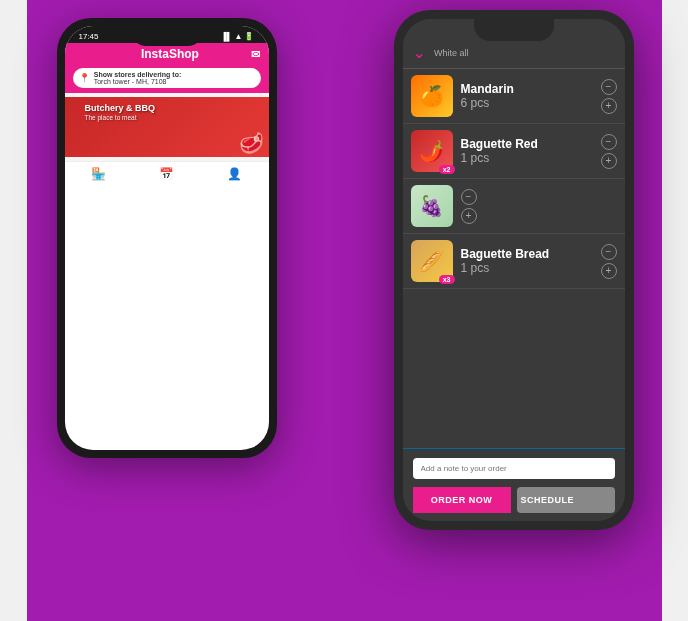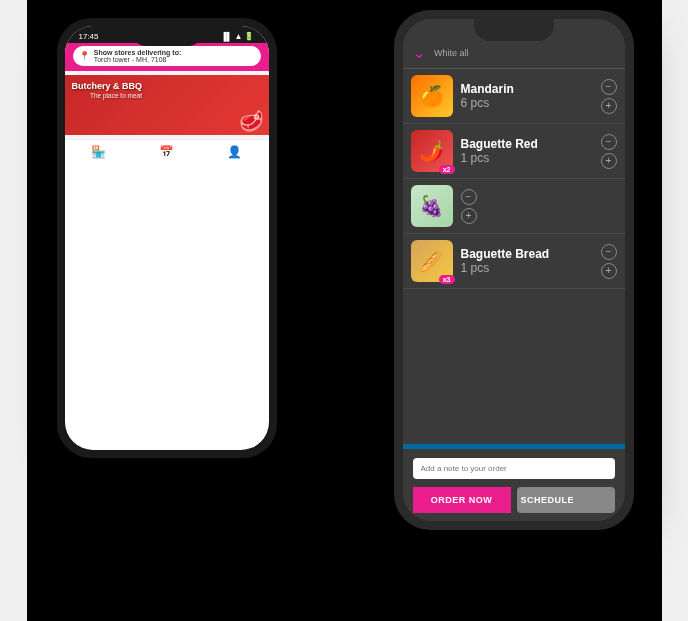--- a/index.html
+++ b/index.html
@@ -10,21 +10,21 @@
       align-items: center;
       width: 688px;
       height: 621px;
       font-family: -apple-system, BlinkMacSystemFont, 'Segoe UI', sans-serif;
       overflow: hidden;
     }
     .scene {
       position: relative;
       width: 635px;
       height: 621px;
-      background: #000000;
+      background: #a21caf;
       display: flex;
       align-items: center;
       justify-content: center;
     }
 
     
     .phone1 {
       position: absolute;
       left: 30px;
       top: 18px;
@@ -135,24 +135,23 @@
     }
     .cat-bg-organic {
       background: linear-gradient(135deg, #2e7d32 0%, #66bb6a 100%);
     }
     .cat-bg-maid {
       background: linear-gradient(135deg, #1565c0 0%, #42a5f5 100%);
     }
     .cat-label {
       position: absolute;
       top: 6px;
-      left: 7px;
+      left: 20px;
       color: white;
       text-shadow: 1px 1px 2px rgba(0,0,0,0.5);
-      text-align: right;
     }
     .cat-label-title {
       font-size: 9px;
       font-weight: bold;
       line-height: 1.2;
     }
     .cat-label-sub {
       font-size: 6.5px;
       opacity: 0.9;
     }
@@ -299,21 +298,21 @@
       justify-content: center;
       color: #aaa;
       font-size: 10px;
       cursor: pointer;
     }
     .ctrl-btn-minus { }
     .ctrl-btn-plus { }
     .order-footer {
       background: #3a3a3a;
       padding: 8px 10px;
-      border-top: 5px solid #0369a1;
+      border-top: 1px solid #0369a1;
     }
     .note-input {
       width: 100%;
       background: white;
       border: none;
       border-radius: 4px;
       padding: 6px 8px;
       font-size: 8px;
       color: #999;
       margin-bottom: 8px;
@@ -373,20 +372,25 @@
 
   <div class="phone1">
     <div class="phone1-inner">
       <div class="phone1-notch"></div>
 
       <div class="phone1-status">
         <span>17:45</span>
         <span>▐▌ ▲ 🔋</span>
       </div>
 
+      <div class="phone1-header">
+        <span style="width:16px"></span>
+        <span class="phone1-header-title">InstaShop</span>
+        <span style="font-size:11px;">✉</span>
+      </div>
 
       <div class="location-bar">
         <div class="location-pill">
           <span class="loc-icon">📍</span>
           <div>
             <div style="font-weight:600;">Show stores delivering to:</div>
             <div>Torch tower - MH, 7108</div>
           </div>
         </div>
       </div>

